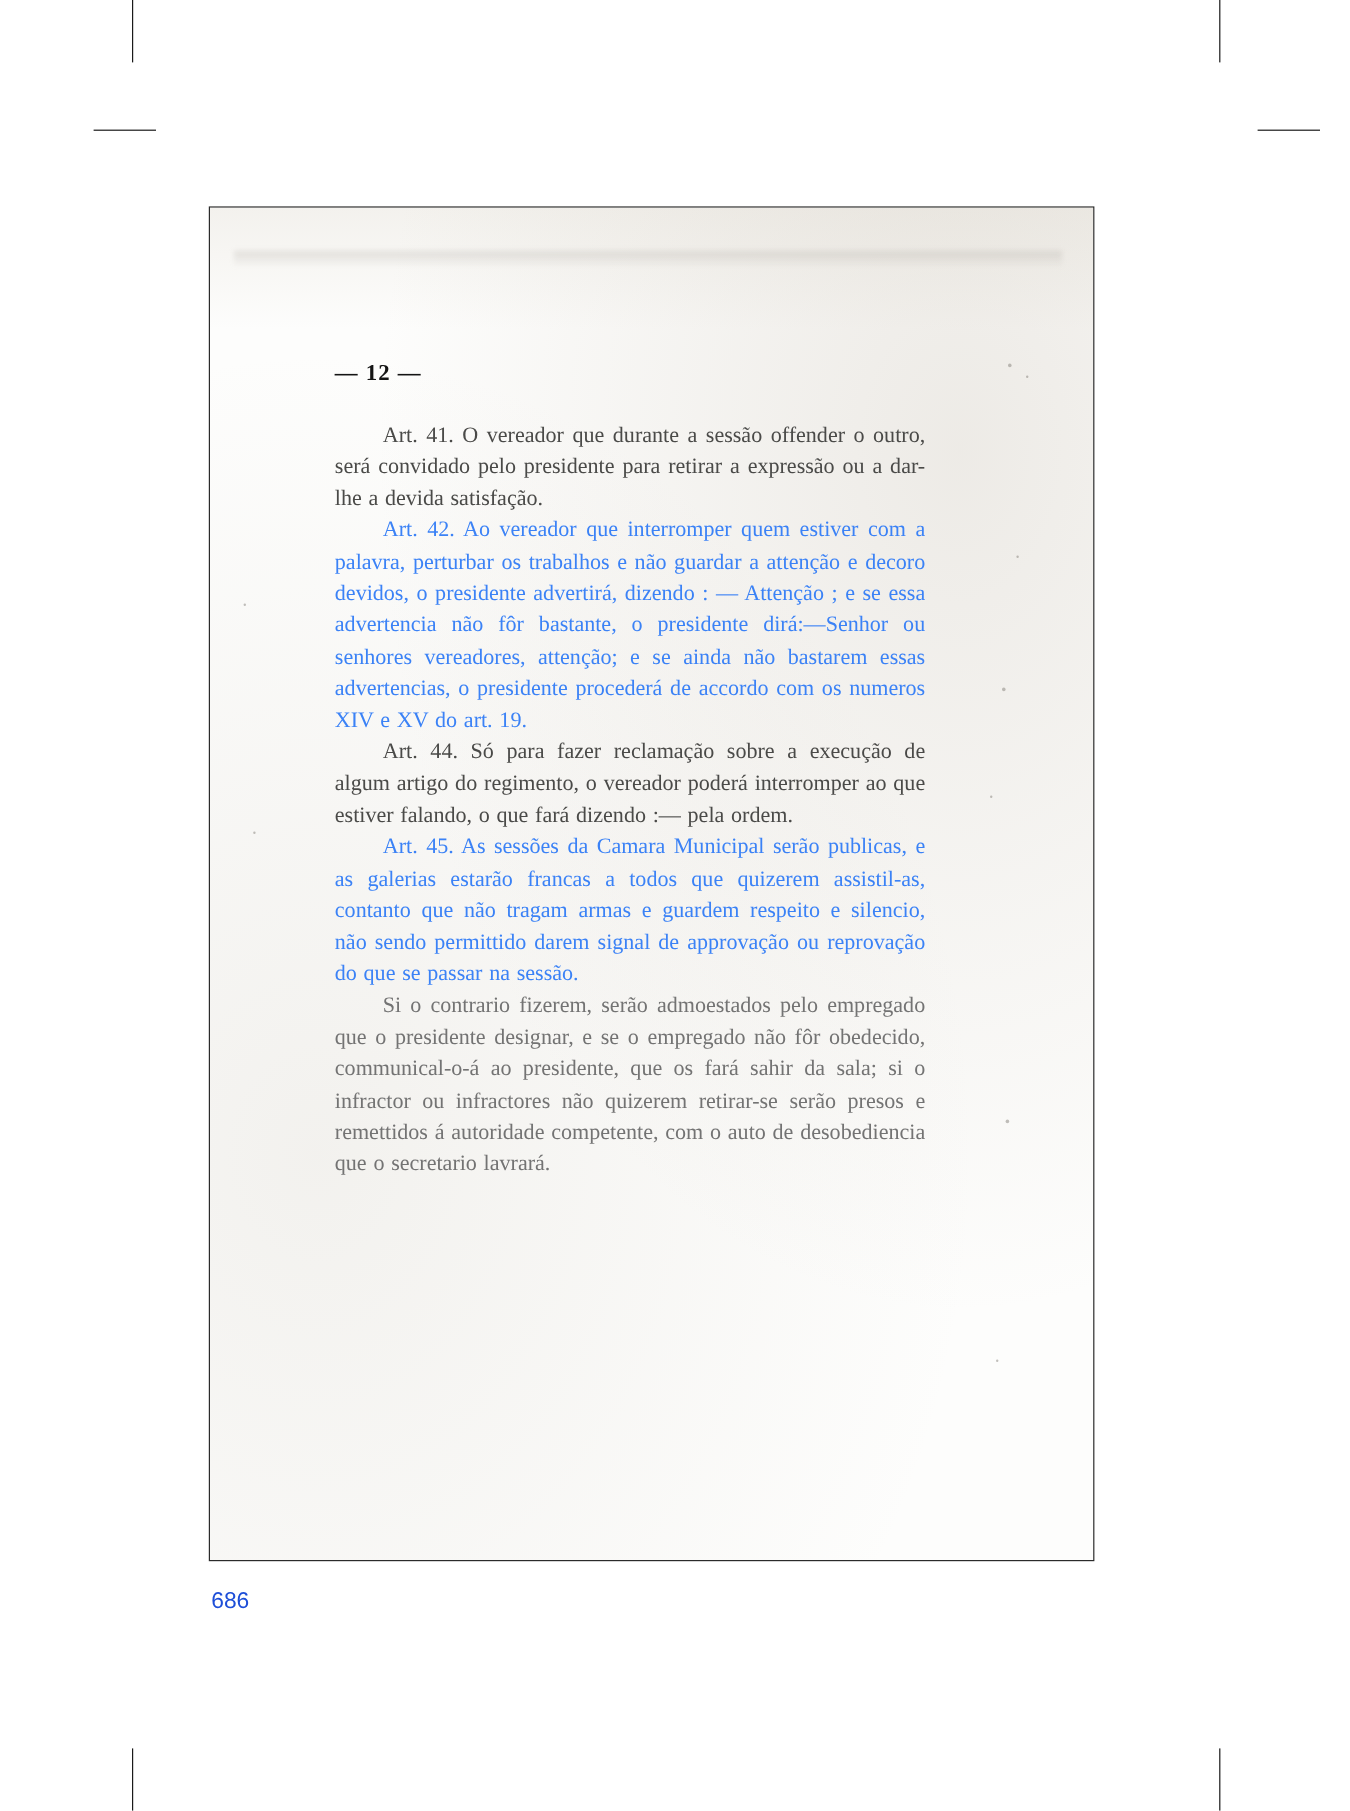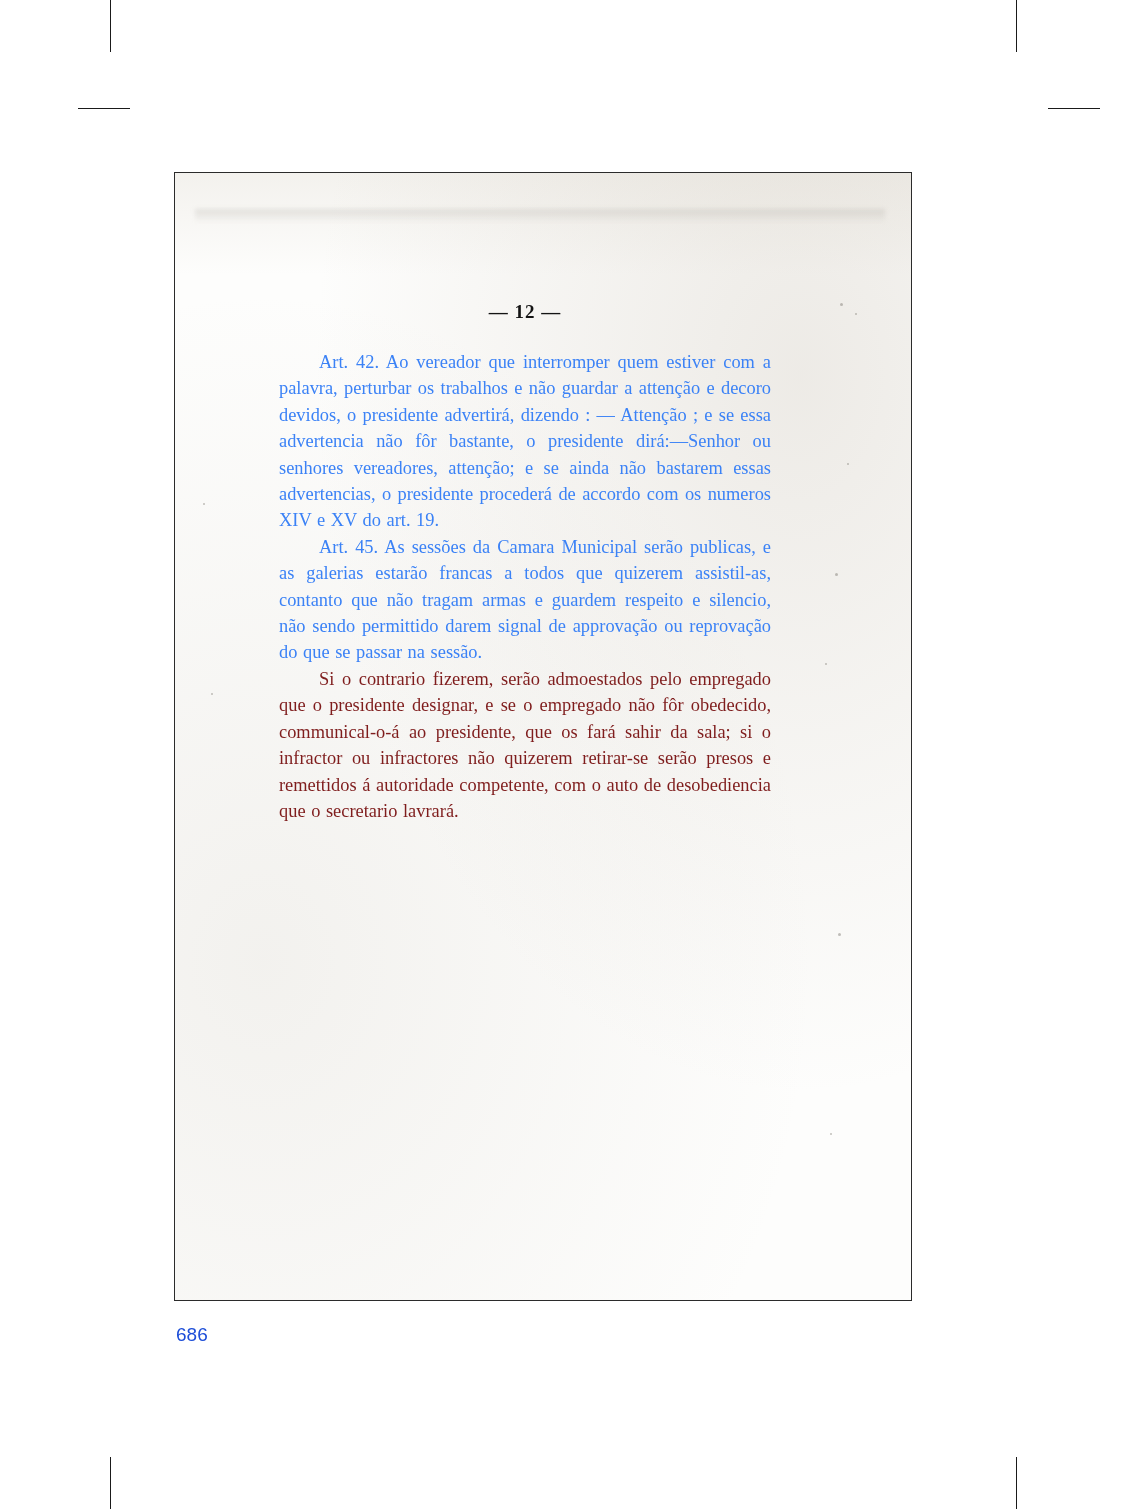--- a/index.html
+++ b/index.html
@@ -65,42 +65,42 @@
   }
 
   
   #text-column {
     position: absolute;
     left: 104px;
     top: 128px;
     width: 492px;
   }
   #page-number-line {
-    text-align: center;
+    text-align: left;
     font-family: "Liberation Serif", serif;
     font-weight: bold;
     font-size: 19px;
     letter-spacing: 1px;
     color: #141414;
     margin-bottom: 26px;
   }
   .para {
     text-align: justify;
     text-indent: 40px;
     font-size: 18.4px;
     line-height: 26.4px;
     color: #3b82f6;
     margin: 0;
     word-spacing: 1px;
   }
   .para + .para { margin-top: 0px; }
 
   
   .fade-1 { color: #4a4a48; }
-  .fade-2 { color: #7f1d1d; }
+  .fade-2 { color: #737373; }
 
   #footer-number {
     position: absolute;
     left: 176px;
     top: 1324px;
     font-family: "Liberation Sans", sans-serif;
     font-size: 19px;
     color: #1d4ed8;
   }
 </style>
@@ -123,20 +123,22 @@
   <div class="speck" style="left:650px; top:490px; width:2px; height:2px;"></div>
   <div class="speck" style="left:663px; top:760px; width:3px; height:3px;"></div>
   <div class="speck" style="left:655px; top:960px; width:2px; height:2px;"></div>
   <div class="speck" style="left:28px; top:330px; width:2px; height:2px;"></div>
   <div class="speck" style="left:36px; top:520px; width:2px; height:2px;"></div>
 
   <div id="text-column">
 
     <div id="page-number-line">— 12 —</div>
 
+    <p class="para fade-1">Art. 41. O vereador que durante a sessão offender o outro, será convidado pelo presidente para retirar a expressão ou a dar-lhe a devida satisfação.</p>
     <p class="para">Art. 42. Ao vereador que interromper quem estiver com a palavra, perturbar os trabalhos e não guardar a attenção e decoro devidos, o presidente advertirá, dizendo : — Attenção ; e se essa advertencia não fôr bastante, o presidente dirá:—Senhor ou senhores vereadores, attenção; e se ainda não bastarem essas advertencias, o presidente procederá de accordo com os numeros XIV e XV do art. 19.</p>
+    <p class="para fade-1">Art. 44. Só para fazer reclamação sobre a execução de algum artigo do regimento, o vereador poderá interromper ao que estiver falando, o que fará dizendo :— pela ordem.</p>
     <p class="para">Art. 45. As sessões da Camara Municipal serão publicas, e as galerias estarão francas a todos que quizerem assistil-as, contanto que não tragam armas e guardem respeito e silencio, não sendo permittido darem signal de approvação ou reprovação do que se passar na sessão.</p>
     <p class="para fade-2">Si o contrario fizerem, serão admoestados pelo empregado que o presidente designar, e se o empregado não fôr obedecido, communical-o-á ao presidente, que os fará sahir da sala; si o infractor ou infractores não quizerem retirar-se serão presos e remettidos á autoridade competente, com o auto de desobediencia que o secretario lavrará.</p>
 
   </div>
 </div>
 
 <div id="footer-number">686</div>
 
 </body></html>

